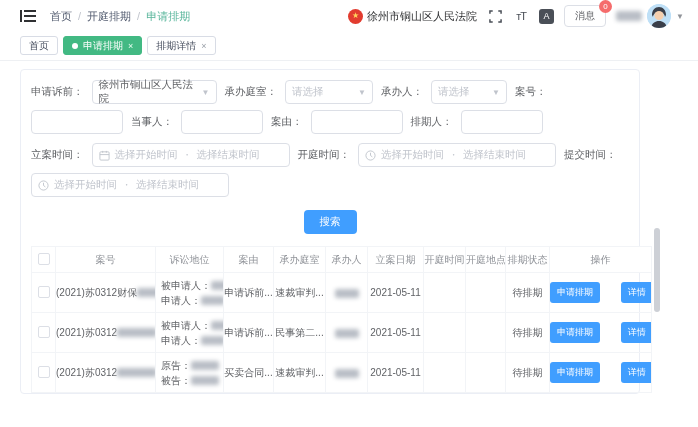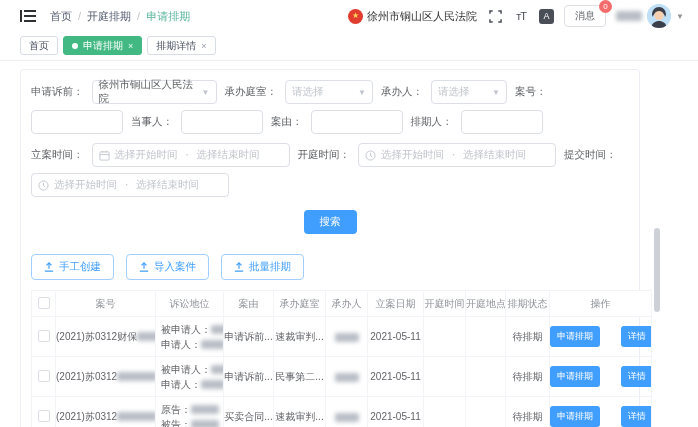--- a/index.html
+++ b/index.html
@@ -203,40 +203,20 @@
       <span class="ph">选择开始时间</span>
       <span class="sep">・</span>
       <span class="ph">选择结束时间</span>
     </div>
   </div>
 
   <div class="btnrow">
     <button class="btn btn-primary">搜索</button>
   </div>
 
-  <div class="actions">
-    <button class="btn-outline">
-      <svg width="10" height="10" viewBox="0 0 12 12" fill="none" stroke="#409eff" stroke-width="1.4">
-        <path d="M6 8V1M3 4l3-3 3 3M1 11h10"></path>
-      </svg>
-      <span>手工创建</span>
-    </button>
-    <button class="btn-outline">
-      <svg width="10" height="10" viewBox="0 0 12 12" fill="none" stroke="#409eff" stroke-width="1.4">
-        <path d="M6 8V1M3 4l3-3 3 3M1 11h10"></path>
-      </svg>
-      <span>导入案件</span>
-    </button>
-    <button class="btn-outline">
-      <svg width="10" height="10" viewBox="0 0 12 12" fill="none" stroke="#409eff" stroke-width="1.4">
-        <path d="M6 8V1M3 4l3-3 3 3M1 11h10"></path>
-      </svg>
-      <span>批量排期</span>
-    </button>
-  </div>
 
   <table>
     <colgroup>
       <col style="width:24px">
         <col style="width:100px">
         <col style="width:68px">
         <col style="width:50px">
       <col style="width:52px">
         <col style="width:42px">
         <col style="width:56px">

